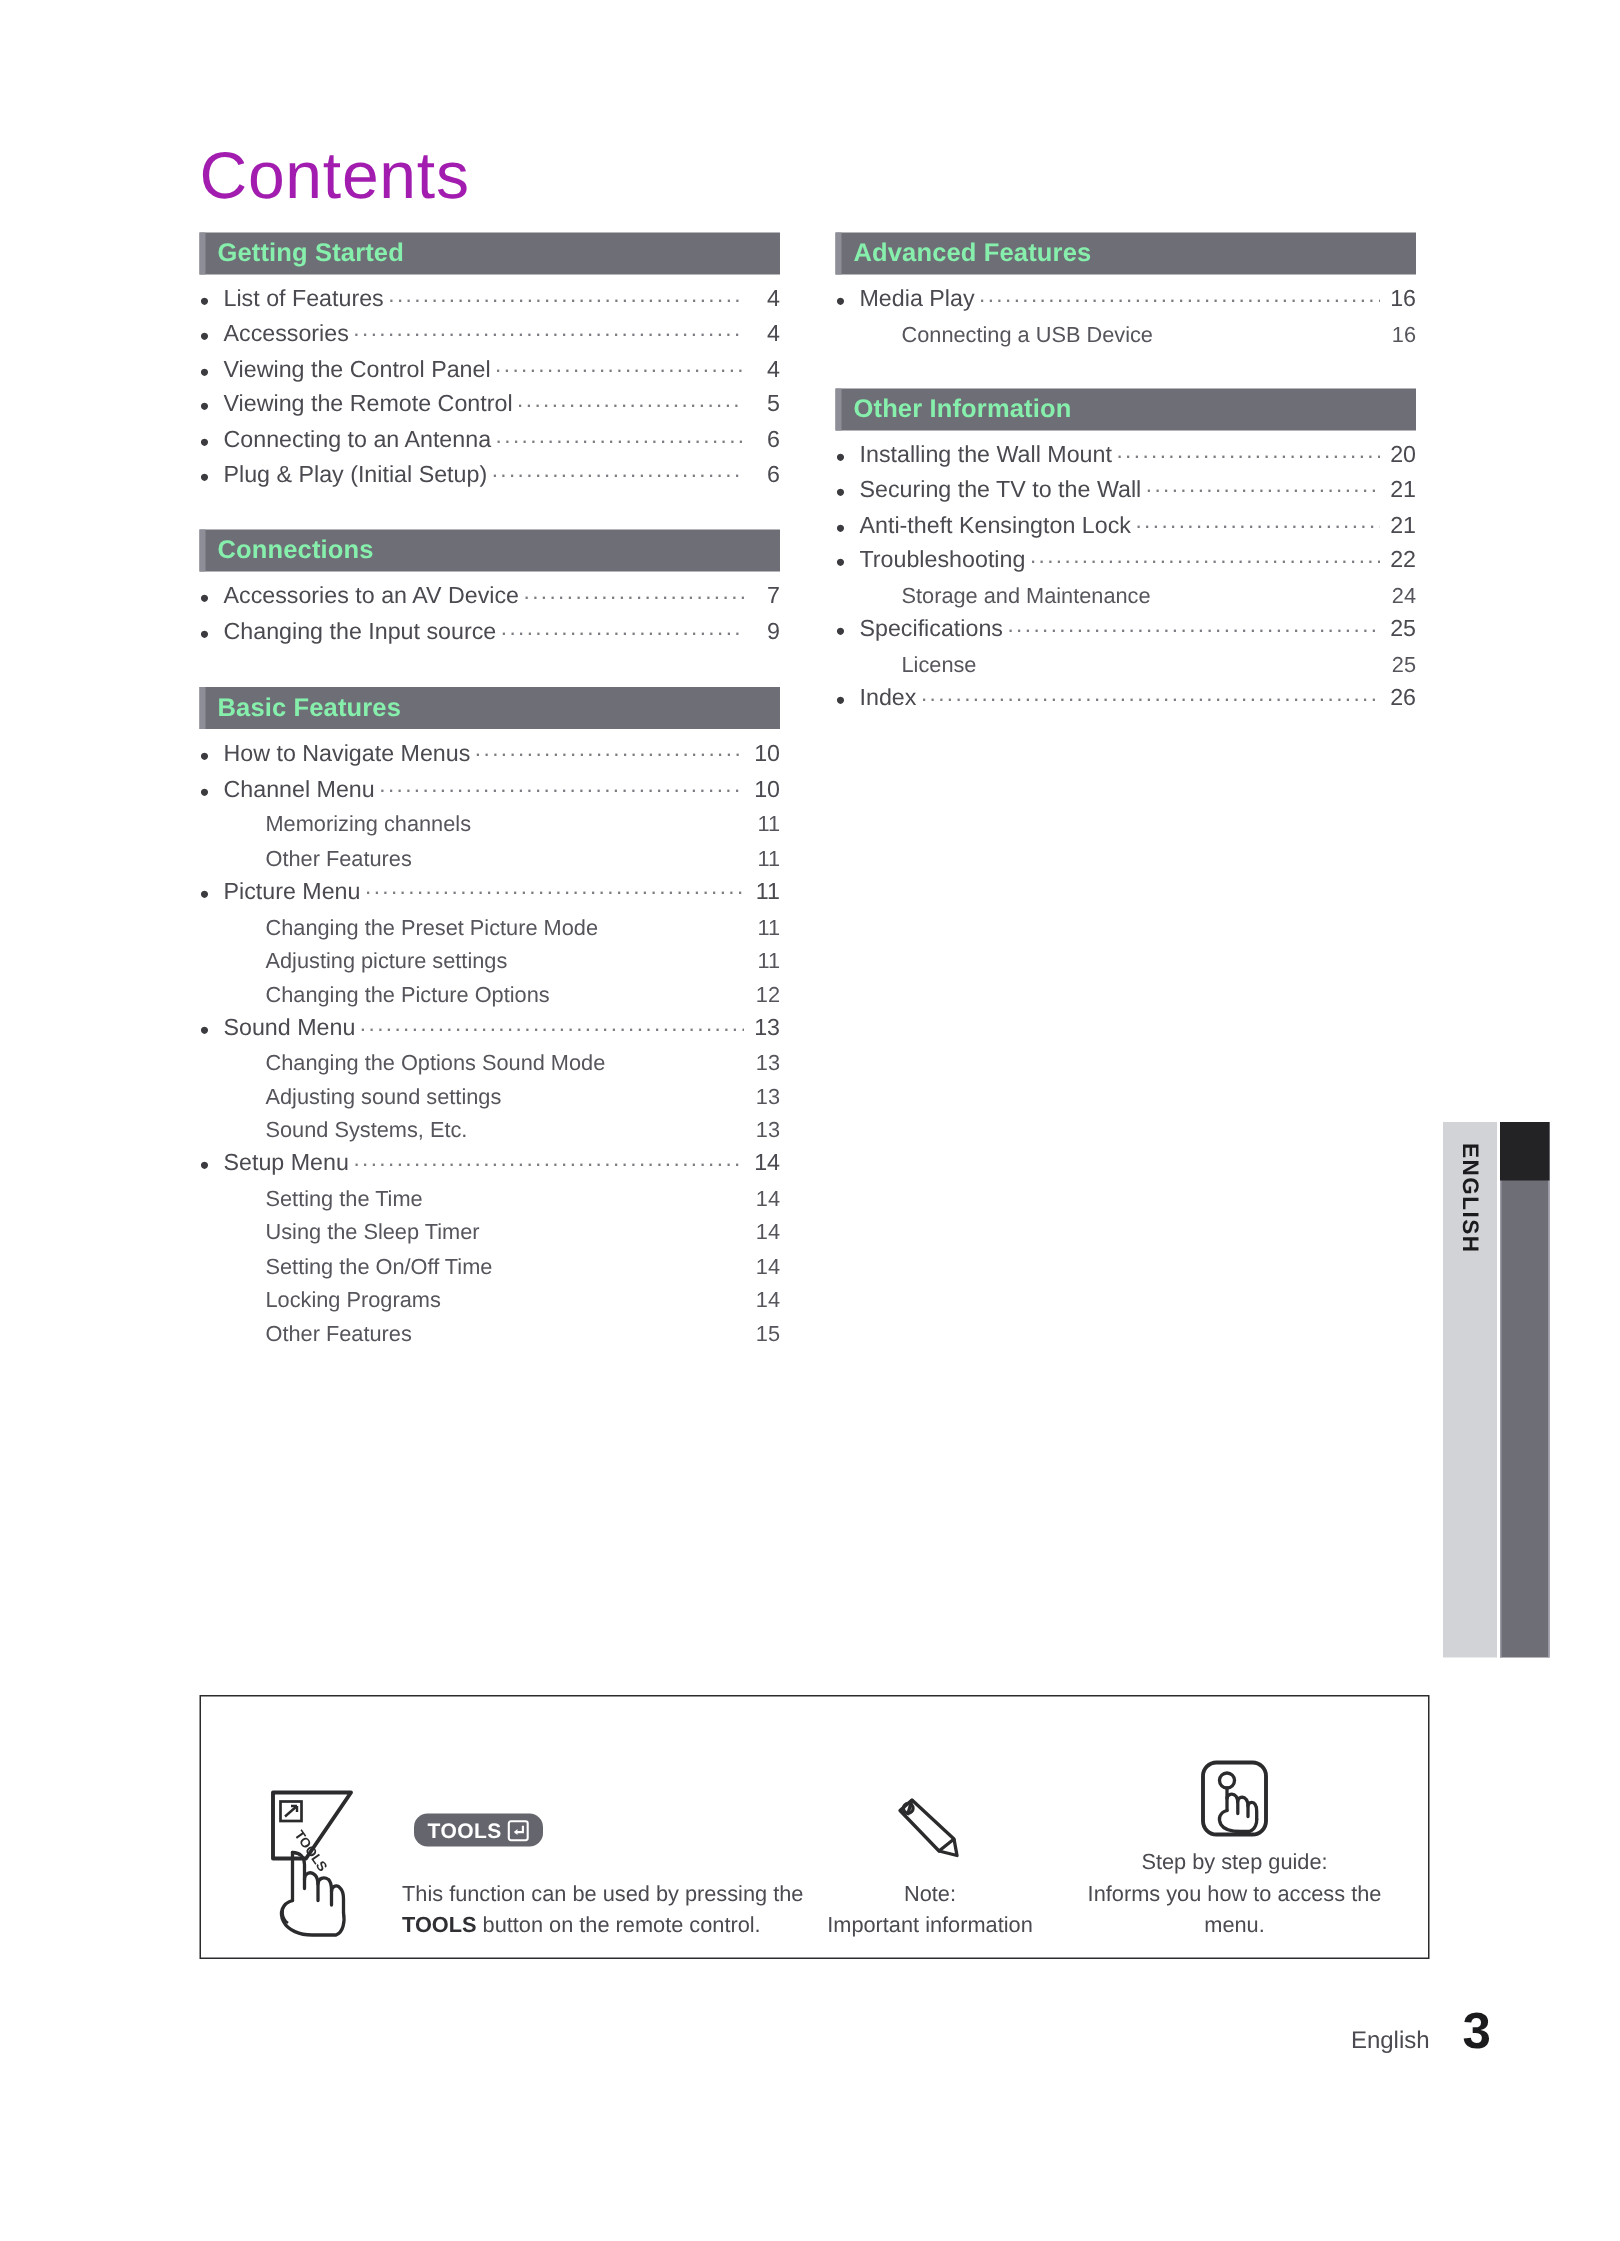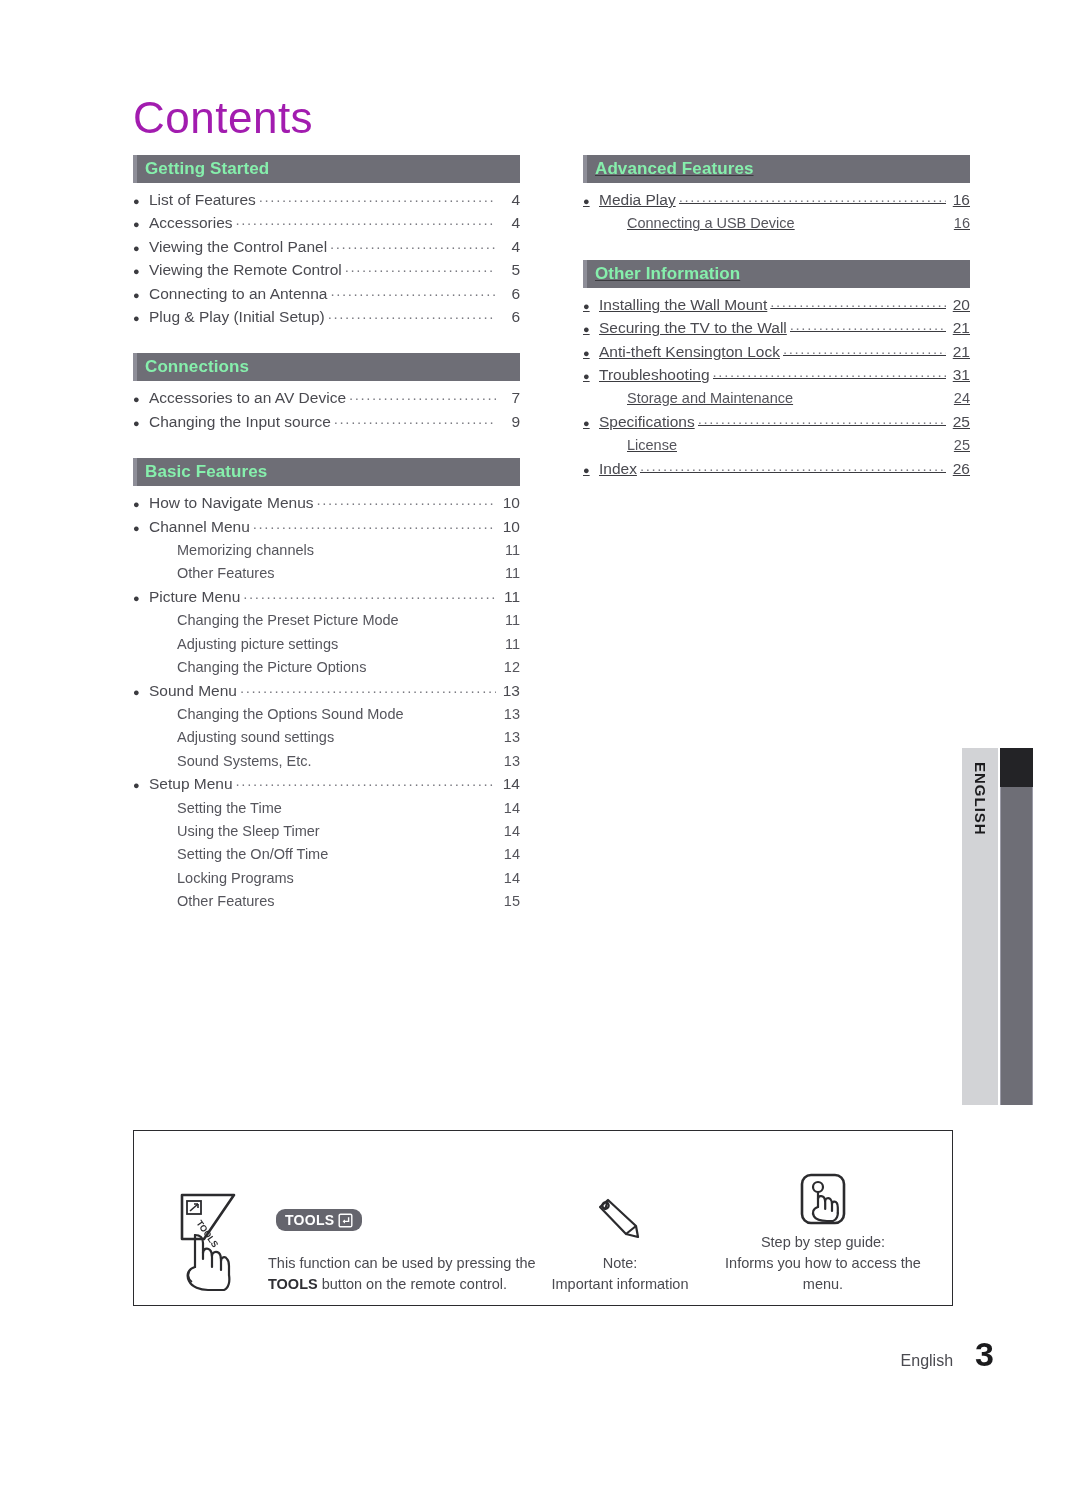--- a/index.html
+++ b/index.html
@@ -27,21 +27,21 @@
     color: #a21caf;
     line-height: 1;
   }
 
   
   .column {
     position: absolute;
     width: 387px;
   }
   #col-left  { left: 133px; top: 155px; }
-  #col-right { left: 583px; top: 155px; text-decoration: underline; }
+  #col-right { left: 557px; top: 155px; }
 
   
   .section { margin-bottom: 24px; }
   .section:last-child { margin-bottom: 0; }
 
   .section-header {
     height: 28px;
     background: #6e6e76;
     border-left: 4px solid #8e8e98;
     display: flex;
@@ -93,20 +93,21 @@
     flex: 0 0 auto;
     min-width: 22px;
     text-align: right;
   }
 
   
   .toc-entry.sub {
     font-size: 14.5px;
     line-height: 22px;
     color: #55555c;
+    align-items: flex-end;
   }
   .toc-entry.sub .bullet { visibility: hidden; }
   .toc-entry.sub .title { padding-left: 28px; }
   .toc-entry.sub .leader { visibility: hidden; }
 
   
   #side-tab {
     position: absolute;
     left: 962px;
     top: 748px;
@@ -471,21 +472,21 @@
         <li class="toc-entry">
           <span class="bullet">●</span>
           <span class="title">Anti-theft Kensington Lock</span>
           <span class="leader"></span>
           <span class="page">21</span>
         </li>
         <li class="toc-entry">
           <span class="bullet">●</span>
           <span class="title">Troubleshooting</span>
           <span class="leader"></span>
-          <span class="page">31</span>
+          <span class="page">22</span>
         </li>
         <li class="toc-entry sub">
           <span class="bullet">●</span>
           <span class="title">Storage and Maintenance</span>
           <span class="leader"></span>
           <span class="page">24</span>
         </li>
         <li class="toc-entry">
           <span class="bullet">●</span>
           <span class="title">Specifications</span>

